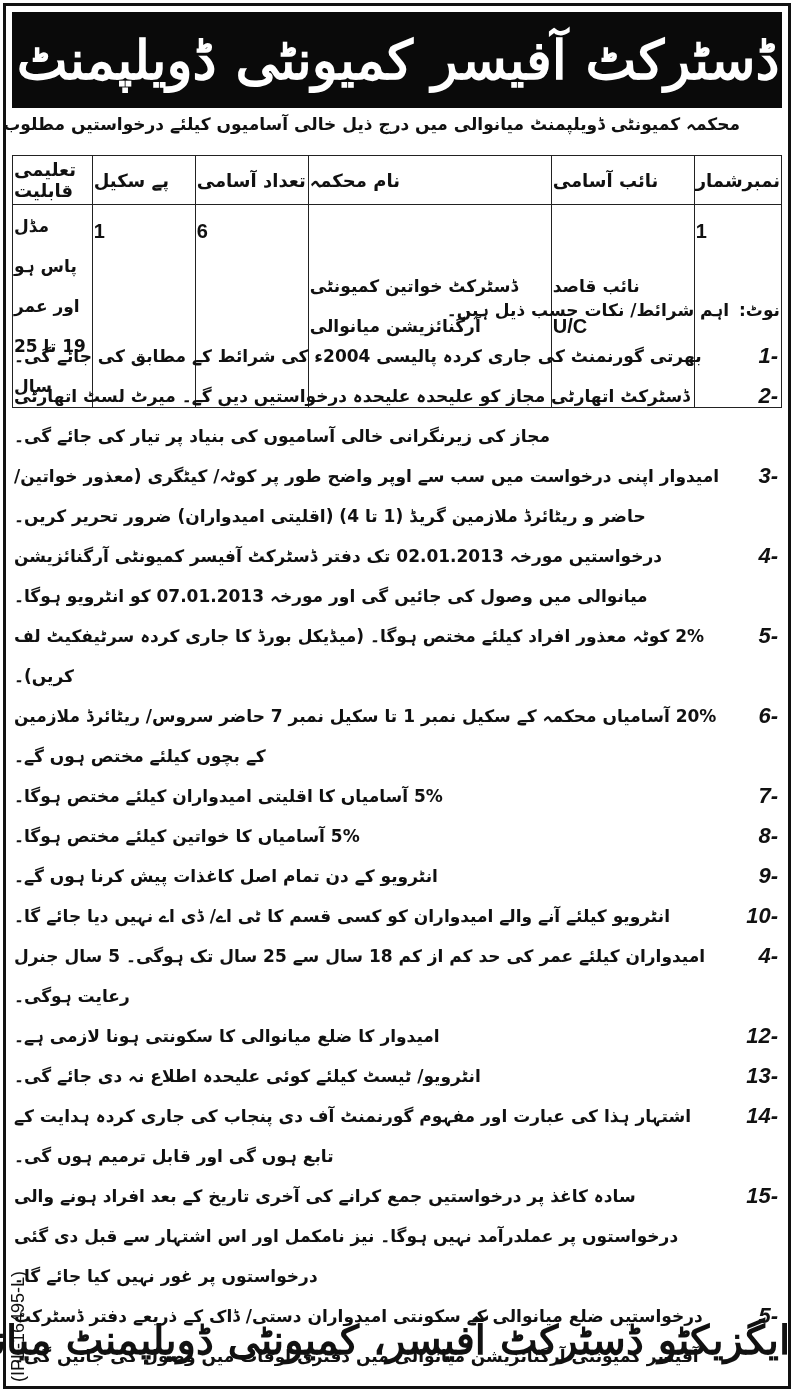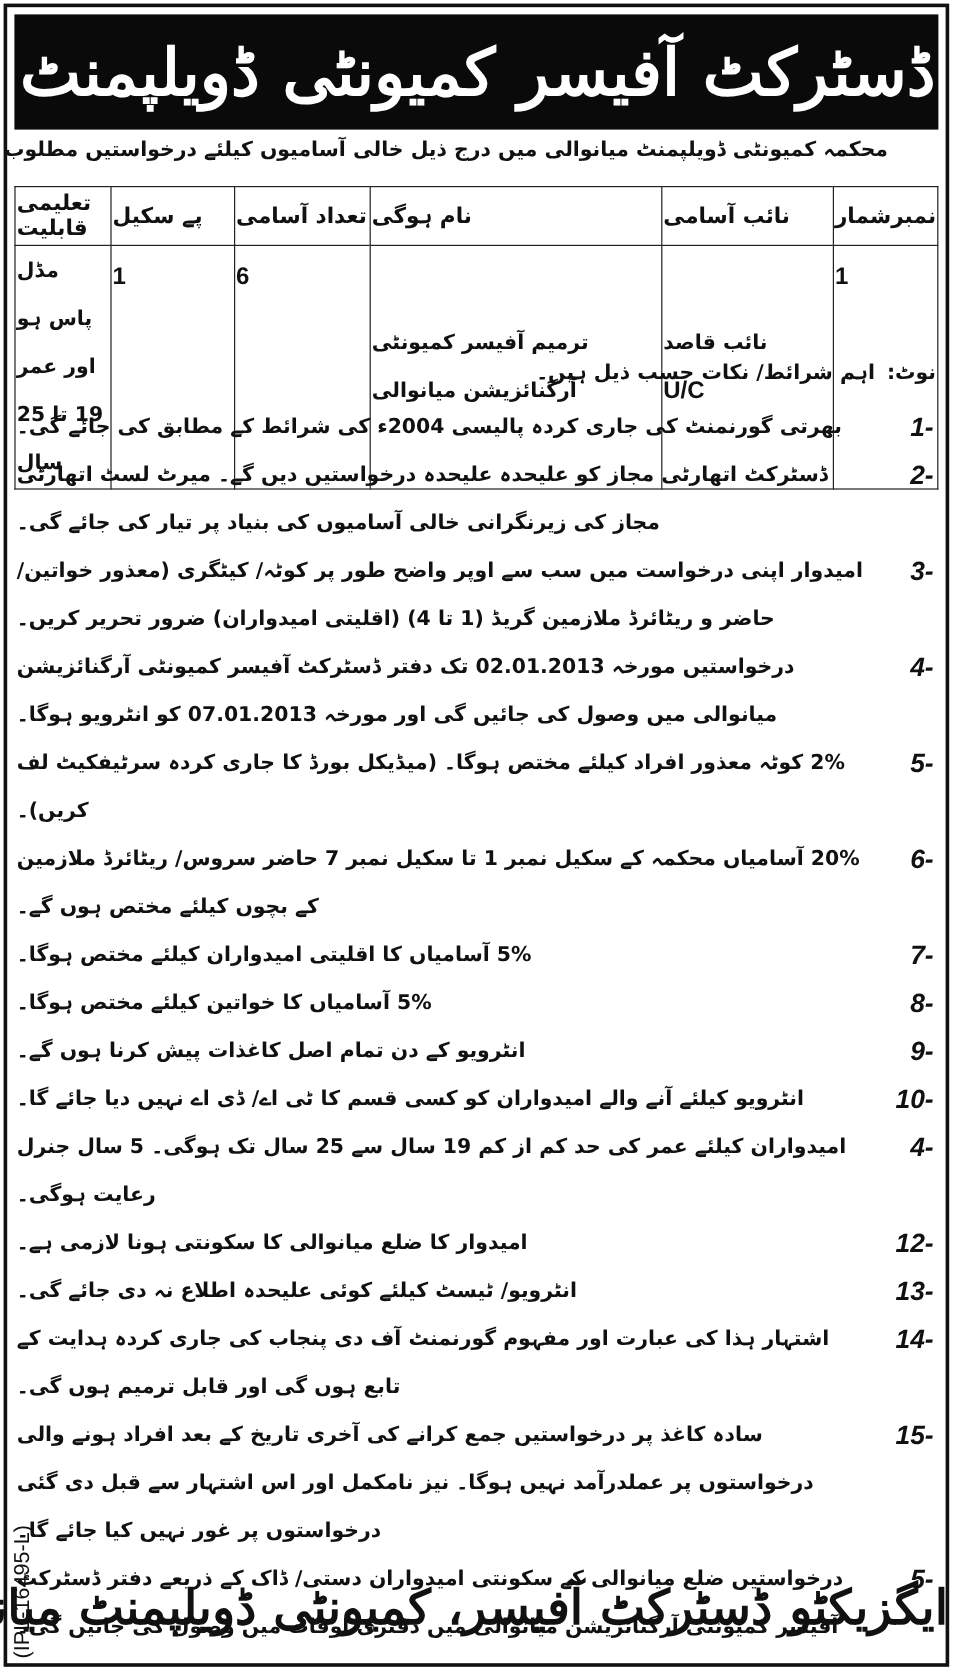--- a/index.html
+++ b/index.html
@@ -43,35 +43,35 @@
   <span class="banner-text">ایگزیکٹو ڈسٹرکٹ آفیسر کمیونٹی ڈویلپمنٹ میانوالی</span>
 </div>
 
 <div class="intro">محکمہ کمیونٹی ڈویلپمنٹ میانوالی میں درج ذیل خالی آسامیوں کیلئے درخواستیں مطلوب ہیں۔</div>
 
 <table class="posts">
   <thead>
     <tr>
       <th style="width:62px">نمبرشمار</th>
       <th style="width:140px">نائب آسامی</th>
-      <th style="width:240px">نام ہوگی</th>
+      <th style="width:240px">نام محکمہ</th>
       <th style="width:110px">تعداد آسامی</th>
       <th style="width:100px">پے سکیل</th>
       <th>تعلیمی قابلیت</th>
     </tr>
   </thead>
   <tbody>
     <tr>
       <td class="num" style="vertical-align:top;padding-top:6px">1</td>
       <td>
         <div>نائب قاصد</div>
         <div class="num">U/C</div>
       </td>
       <td>
-        <div>ترمیم آفیسر کمیونٹی</div>
+        <div>ڈسٹرکٹ خواتین کمیونٹی</div>
         <div>آرگنائزیشن میانوالی</div>
       </td>
       <td class="num" style="vertical-align:top;padding-top:6px">6</td>
       <td class="num" style="vertical-align:top;padding-top:6px">1</td>
       <td>
         <div>مڈل پاس ہو اور عمر</div>
         <div>19 تا 25 سال</div>
       </td>
     </tr>
   </tbody>
@@ -118,21 +118,21 @@
   <div class="item">
       <span class="item-num">9-</span>
       <span class="item-text">انٹرویو کے دن تمام اصل کاغذات پیش کرنا ہوں گے۔</span>
     </div>
   <div class="item">
       <span class="item-num">10-</span>
       <span class="item-text">انٹرویو کیلئے آنے والے امیدواران کو کسی قسم کا ٹی اے/ ڈی اے نہیں دیا جائے گا۔</span>
     </div>
   <div class="item">
       <span class="item-num">4-</span>
-      <span class="item-text">امیدواران کیلئے عمر کی حد کم از کم 19 سال سے 25 سال تک ہوگی۔ 5 سال جنرل رعایت ہوگی۔</span>
+      <span class="item-text">امیدواران کیلئے عمر کی حد کم از کم 18 سال سے 25 سال تک ہوگی۔ 5 سال جنرل رعایت ہوگی۔</span>
     </div>
   <div class="item">
       <span class="item-num">12-</span>
       <span class="item-text">امیدوار کا ضلع میانوالی کا سکونتی ہونا لازمی ہے۔</span>
     </div>
   <div class="item">
       <span class="item-num">13-</span>
       <span class="item-text">انٹرویو/ ٹیسٹ کیلئے کوئی علیحدہ اطلاع نہ دی جائے گی۔</span>
     </div>
   <div class="item">

